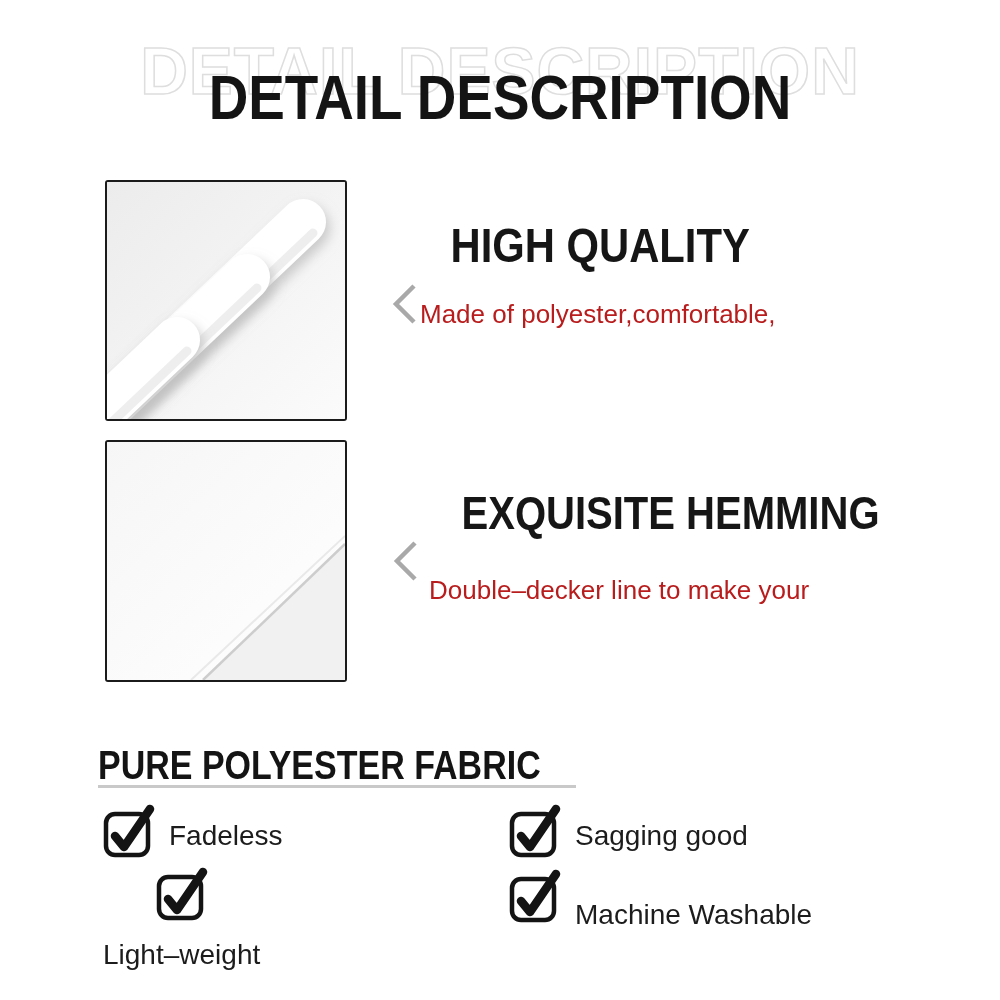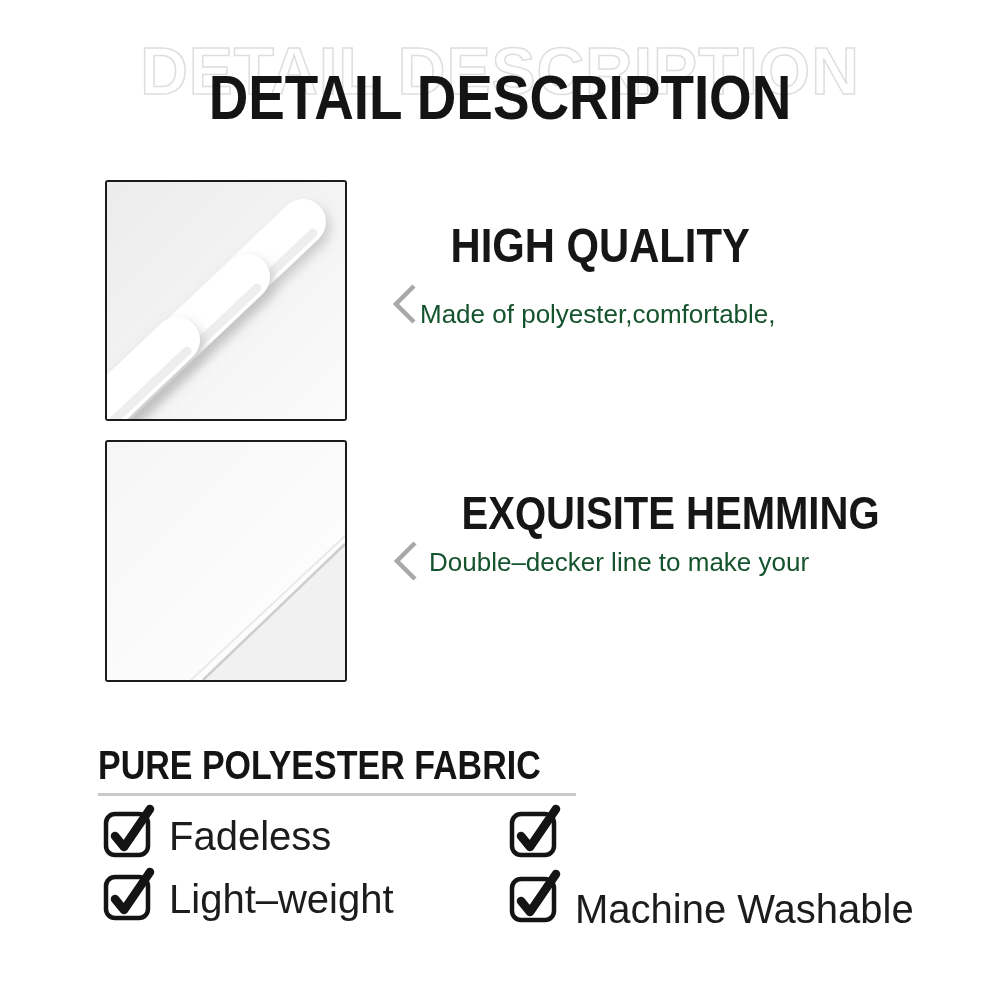--- a/index.html
+++ b/index.html
@@ -33,42 +33,42 @@
   
   .copy{position:absolute;z-index:2;}
   #copy1{left:420px;top:222px;width:470px;}
   #copy2{left:429px;top:490px;width:500px;}
   .copy h2{
     margin:0;font-weight:700;line-height:1;color:#161616;white-space:nowrap;
     transform:scaleX(0.87);transform-origin:center;
   }
   #copy1 h2{font-size:48px;}
   #copy2 h2{font-size:46px;}
-  .copy p{margin:0;font-size:26px;line-height:36px;color:#14532d;}
+  .copy p{margin:0;font-size:26px;line-height:36px;color:#b91c1c;}
   #copy1 p{margin-top:26px;}
-  #copy2 p{margin-top:8px;}
+  #copy2 p{margin-top:36px;}
   
   .fabric-heading-wrap{
     position:absolute;left:98px;top:745px;width:478px;
-    border-bottom:3px solid #c9c9c9;padding-bottom:8px;z-index:2;
+    border-bottom:3px solid #c9c9c9;z-index:2;
   }
   .fabric-heading-wrap h2{
     margin:0;font-size:40px;font-weight:700;line-height:1;color:#141414;
     white-space:nowrap;transform:scaleX(0.85);transform-origin:left center;
   }
   .feature{
     position:absolute;display:flex;align-items:center;gap:14px;height:56px;z-index:2;
   }
   #feature-0{left:103px;top:803px;}
-  #feature-1{left:103px;top:866px;}
+  #feature-1{left:103px;top:866px;flex-direction:column;}
   #feature-2{left:509px;top:803px;}
   #feature-3{left:509px;top:868px;align-items:flex-end;}
   .feature .checkbox{width:52px;height:56px;flex:0 0 auto;}
   .feature-label{
-    font-size:40px;color:#1c1c1c;line-height:1;position:relative;top:5px;white-space:nowrap;
+    font-size:28px;color:#1c1c1c;line-height:1;position:relative;top:5px;white-space:nowrap;
   }
 </style>
 </head>
 <body>
 
 <div class="page">
 
   <div class="ghost-title">DETAIL DESCRIPTION</div>
   <h1 class="main-title">DETAIL DESCRIPTION</h1>
 
@@ -154,20 +154,21 @@
       <polyline points="12,33 21,44 47,6" fill="none" stroke="#141414" stroke-width="8.5" stroke-linecap="round" stroke-linejoin="round"></polyline>
     </svg>
     <span class="feature-label">Light–weight</span>
   </div>
 
   <div class="feature" id="feature-2">
     <svg class="checkbox" viewBox="0 0 52 56" aria-hidden="true">
       <rect x="3" y="11" width="42" height="41" rx="9" fill="none" stroke="#141414" stroke-width="4.5"></rect>
       <polyline points="12,33 21,44 47,6" fill="none" stroke="#141414" stroke-width="8.5" stroke-linecap="round" stroke-linejoin="round"></polyline>
     </svg>
+    <span class="feature-label">Sagging good</span>
   </div>
 
   <div class="feature" id="feature-3">
     <svg class="checkbox" viewBox="0 0 52 56" aria-hidden="true">
       <rect x="3" y="11" width="42" height="41" rx="9" fill="none" stroke="#141414" stroke-width="4.5"></rect>
       <polyline points="12,33 21,44 47,6" fill="none" stroke="#141414" stroke-width="8.5" stroke-linecap="round" stroke-linejoin="round"></polyline>
     </svg>
     <span class="feature-label">Machine Washable</span>
   </div>
 

